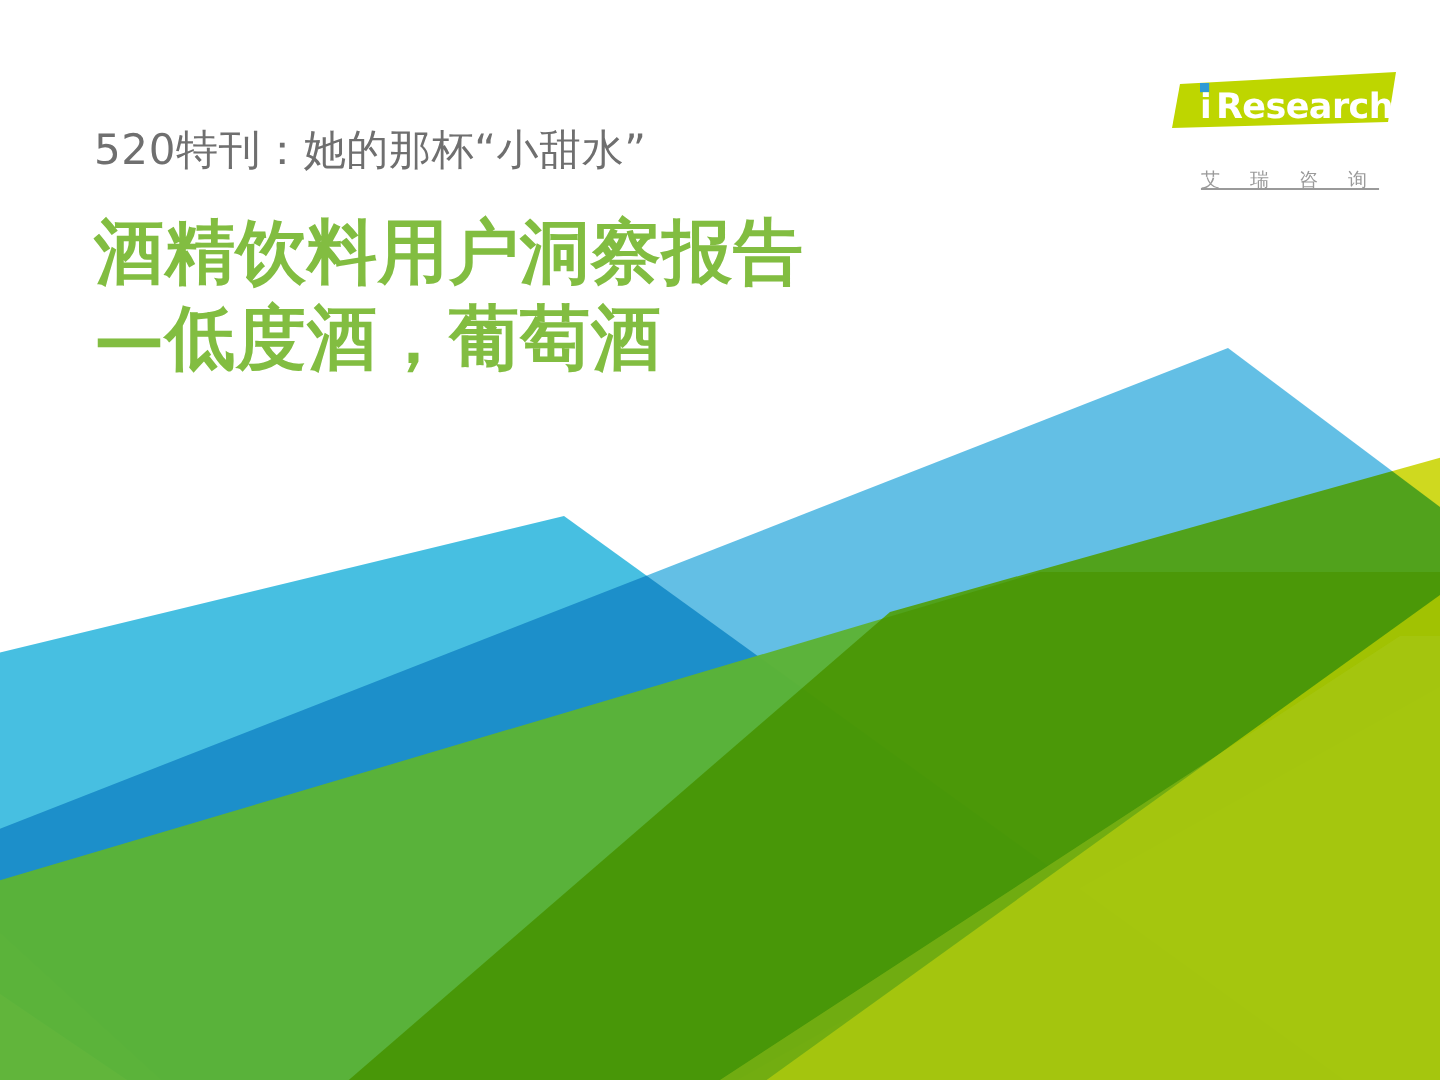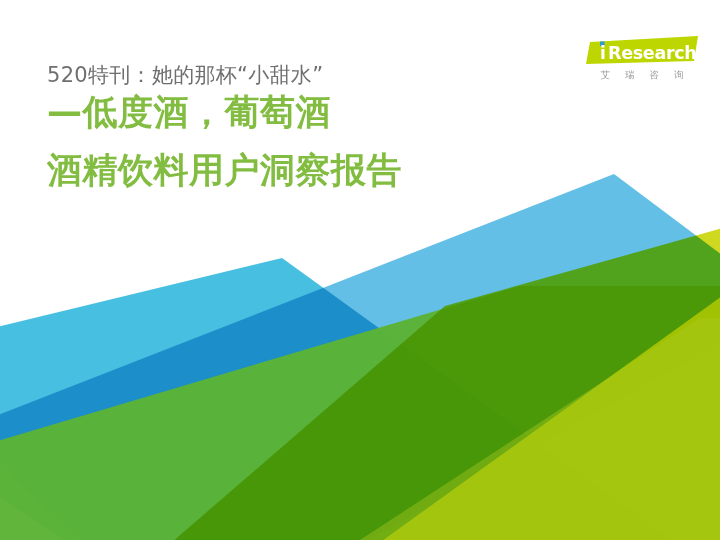--- a/index.html
+++ b/index.html
@@ -36,28 +36,29 @@
     width: 112px;
     text-align: center;
   }
   #logo-mark {
     position: relative;
     width: 112px;
     height: 30px;
   }
   #logo-mark svg { display: block; }
   #logo-cn {
-    margin-top: 2px;
+    margin-top: 18px;
     font-size: 9.5px;
     color: #9a9a9a;
     letter-spacing: 6px;
     text-indent: 6px;
     line-height: 13px;
     font-family: "DejaVu Sans", "Liberation Sans", sans-serif;
     white-space: nowrap;
+    text-decoration: underline;
   }
 
   
   #titleblock {
     position: absolute;
     left: 47px;
     top: 60px;
     z-index: 5;
   }
   #subtitle {
@@ -125,17 +126,17 @@
         <rect x="14" y="5.5" width="4.6" height="4.6" fill="#2E9BD6"></rect>
         <text x="14" y="23" font-family="DejaVu Sans, Liberation Sans, sans-serif" font-size="17" font-weight="bold" fill="#FFFFFF">i</text>
         <text x="22" y="23" font-family="DejaVu Sans, Liberation Sans, sans-serif" font-size="17.5" font-weight="bold" fill="#FFFFFF" letter-spacing="-0.3">Research</text>
       </svg>
     </div>
     <div id="logo-cn">艾 瑞 咨 询</div>
   </div>
 
   <div id="titleblock">
     <div id="subtitle">520特刊：她的那杯“小甜水”</div>
+    <div id="title-line1" class="maintitle">酒精饮料用户洞察报告</div>
     <div id="title-line2" class="maintitle">—低度酒，葡萄酒</div>
-    <div id="title-line1" class="maintitle">酒精饮料用户洞察报告</div>
   </div>
 
 </div>
 
 </body></html>

